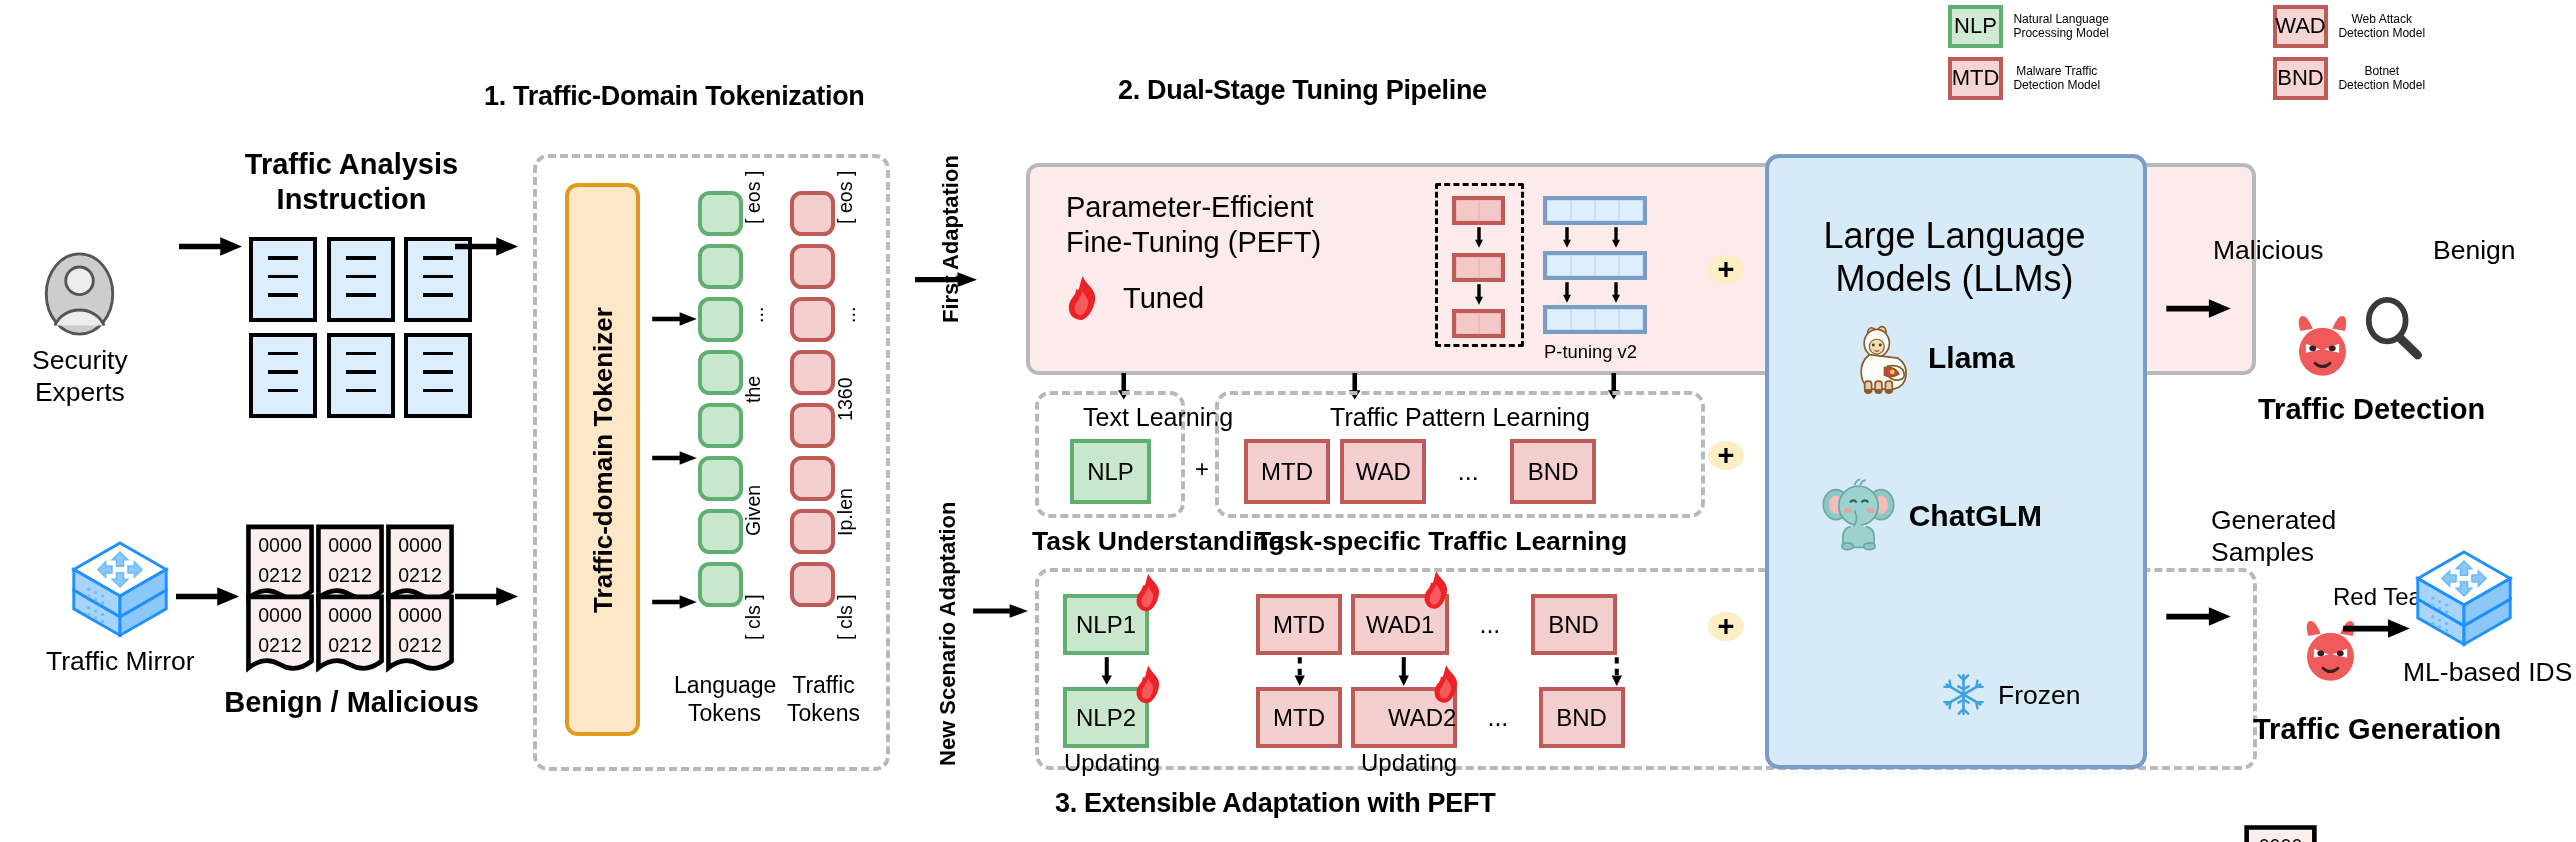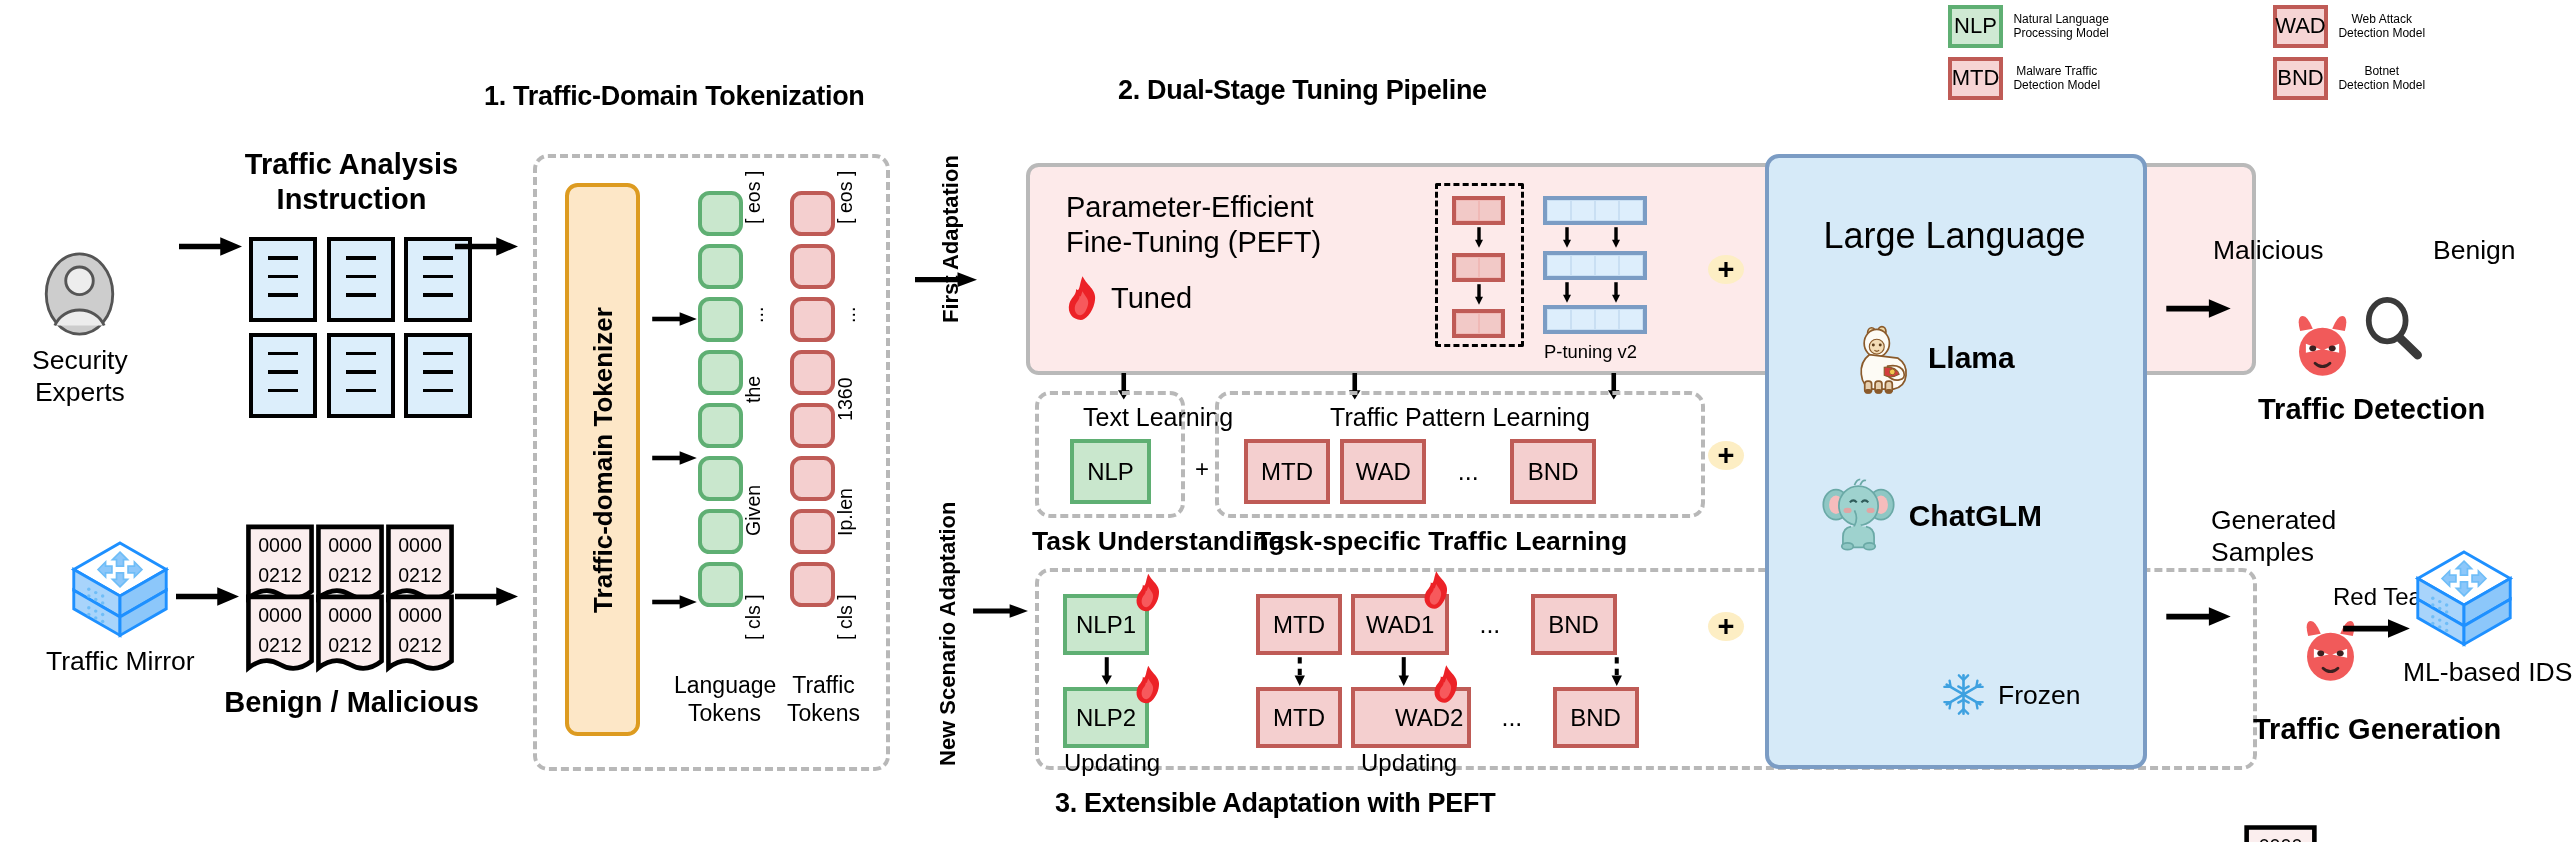--- a/index.html
+++ b/index.html
@@ -394,21 +394,21 @@
     </svg>
 </div>
 
 <div class="abs peft-panel" style="left:1026px; top:163px; width:1230px; height:212px;"></div>
 
 <div class="abs peft-title lh12" style="left:1066px; top:190px;">
   <div>Parameter-Efficient</div>
   <div>Fine-Tuning (PEFT)</div>
 </div>
 
-<div class="abs" style="left:1067px; top:275px; display:flex; align-items:center; gap:13px;">
+<div class="abs" style="left:1067px; top:275px; display:flex; align-items:center; gap:25px;">
   <div>
     <svg width="31" height="45" viewBox="0 0 54 78">
       <path d="M27 2 C36 20 54 26 48 48 C44 66 32 78 24 78 C10 78 0 66 4 50 C7 38 16 36 16 24 C22 32 22 14 27 2 Z" fill="#ec2227"></path>
       <path d="M27 28 C32 38 40 42 36 54 C33 64 28 70 23 70 C16 70 12 62 14 54 C16 46 22 44 22 36 C24 40 25 33 27 28 Z" fill="#f7595c"></path>
     </svg>
   </div>
   <div class="t50">Tuned</div>
 </div>
 
 <div class="abs dashed-box-sq" style="left:1435px; top:183px; width:89px; height:164px; border:3.5px dashed #000; border-radius:2.3px;"></div>
@@ -595,21 +595,21 @@
   <svg width="11.5" height="29" viewBox="0 0 20 50">
       <line x1="10" y1="0" x2="10" y2="34" stroke="#000" stroke-width="7" stroke-dasharray="11 9"></line>
       <polygon points="1,32 19,32 10,50" fill="#000"></polygon>
     </svg>
 </div>
 
 <div class="abs" style="left:1256px; top:687px; display:flex; align-items:center; gap:9.2px;">
   <div class="mbox red" style="width:86px;height:61px;">
       <span>MTD</span>
     </div>
-  <div class="mbox red" style="width:120px;height:61px;padding-left:36px;">
+  <div class="mbox red" style="width:106px;height:61px;padding-left:36px;">
       <span>WAD2</span>
     </div>
   <div class="t44" style="width:63px; text-align:center;">...</div>
   <div class="mbox red" style="width:86px;height:61px;">
       <span>BND</span>
     </div>
 </div>
 <div class="abs" style="left:1433px; top:663px;">
   <svg width="26.5" height="41" viewBox="0 0 54 78">
       <path d="M27 2 C36 20 54 26 48 48 C44 66 32 78 24 78 C10 78 0 66 4 50 C7 38 16 36 16 24 C22 32 22 14 27 2 Z" fill="#ec2227"></path>
@@ -625,20 +625,21 @@
     <span>+</span>
   </div>
 <div class="abs plus" style="left:1708px; top:612px;">
     <span>+</span>
   </div>
 
 <div class="abs llm-panel" style="left:1765px; top:154px; width:382px; height:615px;"></div>
 
 <div class="abs llm-title" style="left:1776px; top:214px; width:357px;">
   <div>Large Language</div>
+  <div>Models (LLMs)</div>
 </div>
 
 <div class="abs" style="left:1844px; top:318px; display:flex; align-items:center; gap:15px;">
   <div>
     <svg width="69" height="78" viewBox="0 0 120 136">
       <ellipse cx="48" cy="26" rx="7" ry="9" fill="#f0d9a8" stroke="#8a5a2b" stroke-width="3"></ellipse>
       <ellipse cx="66" cy="24" rx="7" ry="9" fill="#f0d9a8" stroke="#8a5a2b" stroke-width="3"></ellipse>
       <ellipse cx="57" cy="44" rx="22" ry="24" fill="#fdfbf5" stroke="#8a5a2b" stroke-width="3"></ellipse>
       <ellipse cx="57" cy="50" rx="13" ry="13" fill="#f3dcb6" stroke="#8a5a2b" stroke-width="2"></ellipse>
       <circle cx="51" cy="47" r="2.6" fill="#5a3a1a"></circle>

